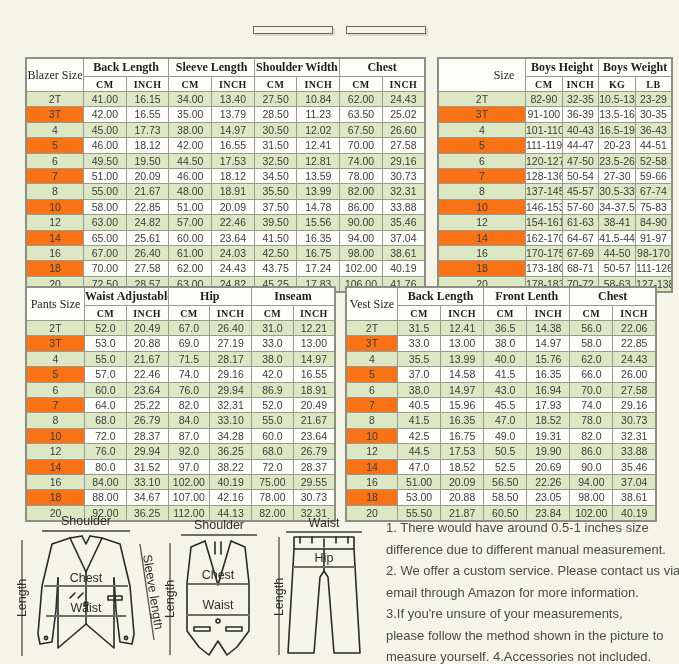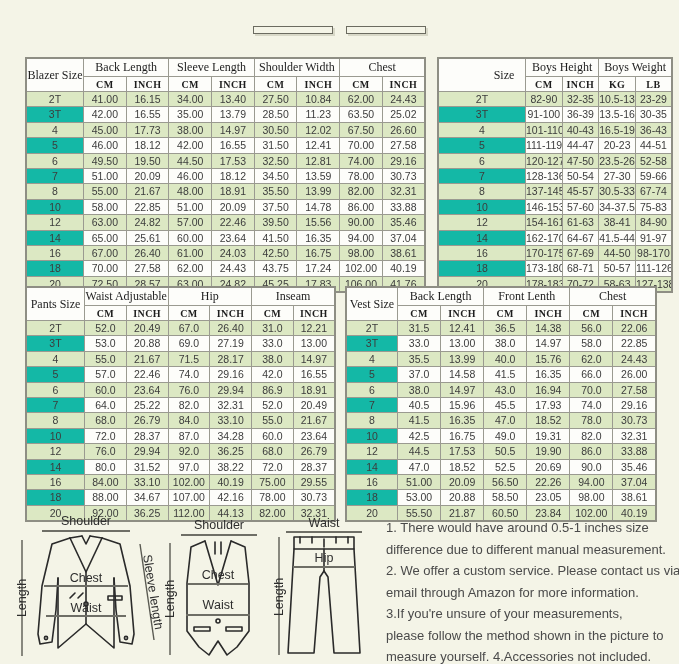--- a/index.html
+++ b/index.html
@@ -32,29 +32,29 @@
   
   table.tbl{
     position:absolute;border-collapse:collapse;background:#fdfdfa;
     table-layout:fixed;border:2px solid #8e8e84;
   }
   .tbl th,.tbl td{
     border:1px solid #9a9a90;text-align:center;vertical-align:middle;
     padding:0;overflow:hidden;white-space:nowrap;
   }
   .tbl thead th{font-family:"Liberation Serif",serif;color:#1d1d1d;background:#fdfdfa;}
-  .tbl thead .group{font-size:12px;font-weight:normal;height:17px;margin-top:40px;}
+  .tbl thead .group{font-size:12px;font-weight:bold;height:17px;margin-top:40px;}
   .tbl thead .unit{font-size:10px;font-weight:bold;height:14px;letter-spacing:.4px;}
   .tbl thead .corner{font-size:12px;font-weight:normal;}
   .tbl tbody td{
     font-family:"Liberation Sans",sans-serif;font-size:10.5px;color:#3c3c3c;
     height:14.4px;line-height:14.4px;
   }
   .tbl tbody tr.hl td{background:#dce8c3;}
-  .tbl tbody td:first-child{background:#14b8a6;}
+  .tbl tbody td:first-child{background:#f97316;}
   #blazer-table{left:25px;top:57px;width:401px;}
   #blazer-table .corner{width:56px;}
   #hw-table{left:437px;top:57px;width:236px;}
   #hw-table .corner{width:42px;padding-left:44px;}
   #pants-table{left:25px;top:286px;width:311px;}
   #pants-table .corner{width:57px;}
   #vest-table{left:345px;top:286px;width:312px;}
   #vest-table .corner{width:50px;}
 
   

